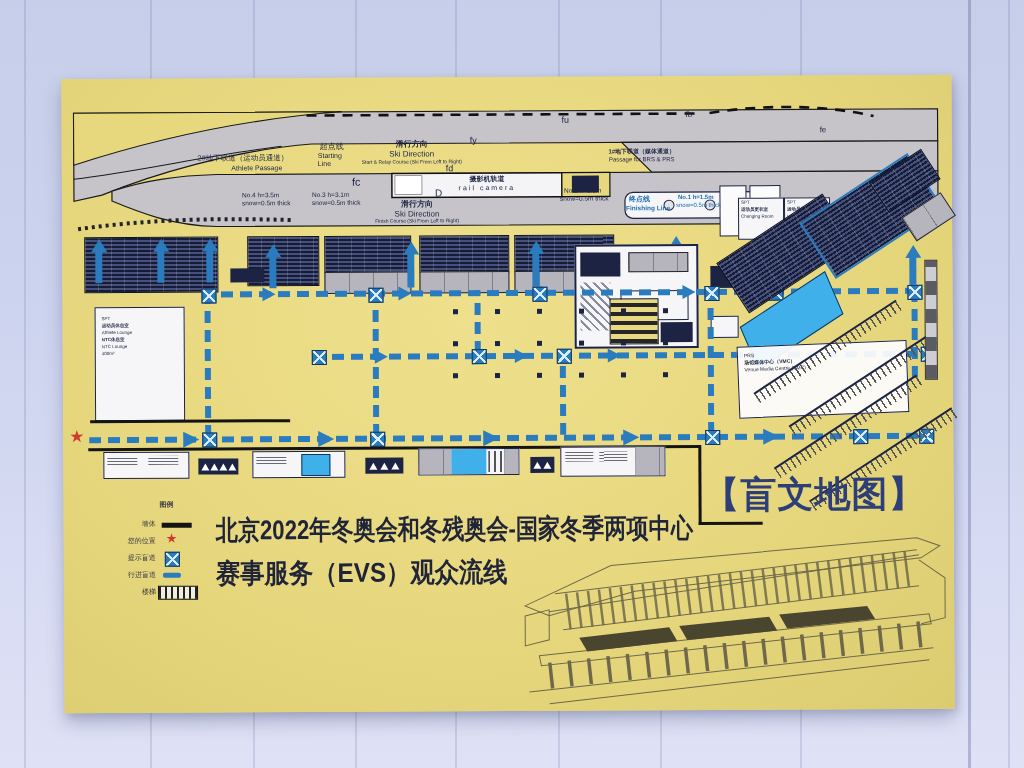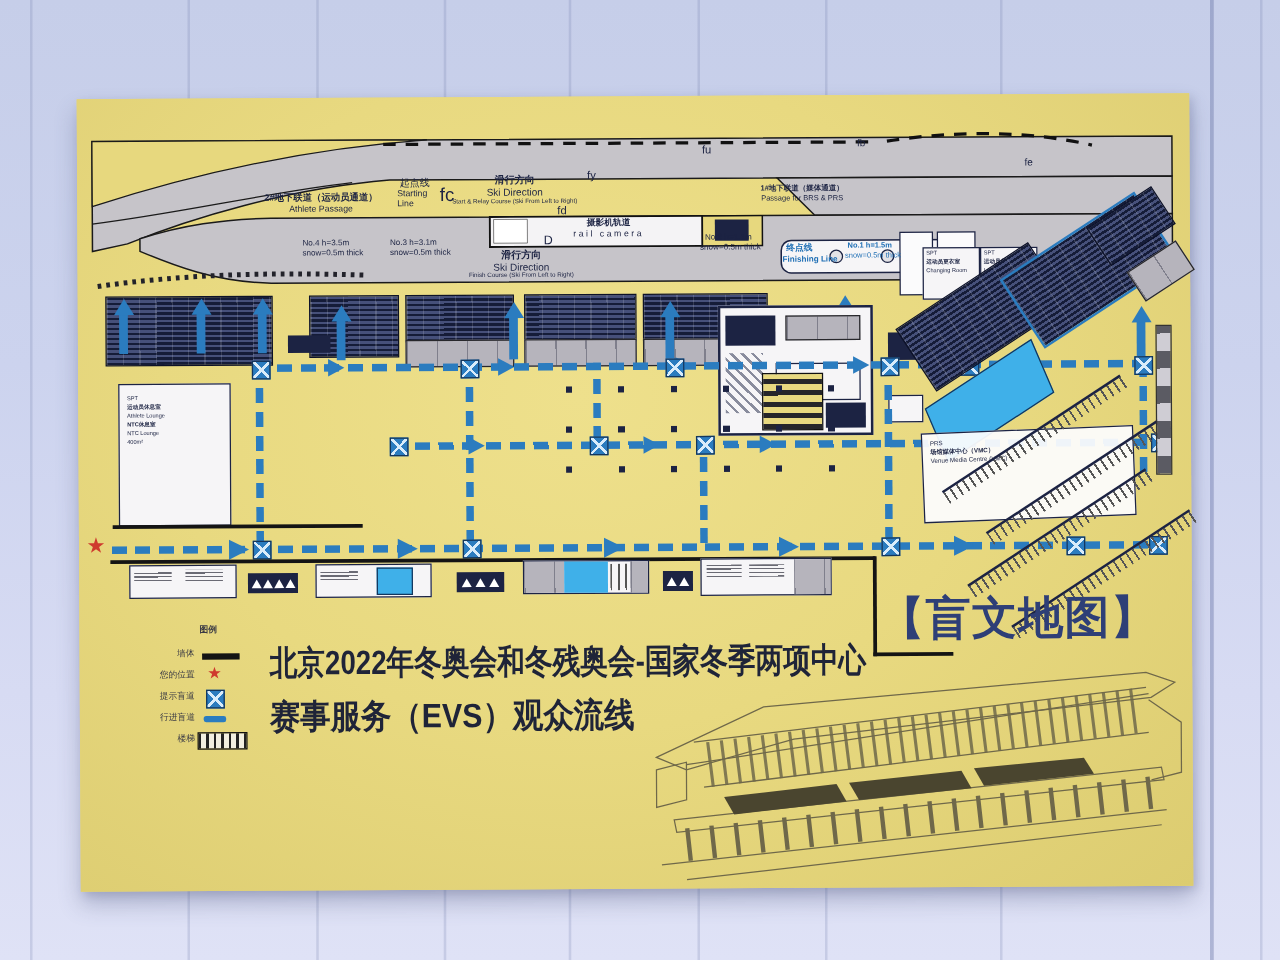--- a/index.html
+++ b/index.html
@@ -84,27 +84,27 @@
     <rect x="333" y="98" width="27" height="19" fill="#fff" stroke="#555" stroke-width=".6"></rect>
     <rect x="563" y="116" width="150" height="26" rx="8" fill="#f6f5f7" stroke="#1c2343" stroke-width="1.2"></rect>
     <circle cx="607" cy="129" r="5" fill="#e3e2e6" stroke="#1c2343" stroke-width="1"></circle>
     <circle cx="648" cy="129" r="5" fill="#e3e2e6" stroke="#1c2343" stroke-width="1"></circle>
     <rect x="658" y="110" width="26" height="50" fill="#fbfbfc" stroke="#1c2343" stroke-width="1"></rect>
     <rect x="688" y="110" width="30" height="50" fill="#fbfbfc" stroke="#1c2343" stroke-width="1"></rect>
   </svg>
 
   <span class="t" style="left:500px;top:38px;font-size:9px">fu</span>
   <span class="t" style="left:408px;top:58px;font-size:9px">fy</span>
-  <span class="t" style="left:290px;top:70px;font-size:15px">fc</span>
+  <span class="t" style="left:290px;top:98px;font-size:11px">fc</span>
   <span class="t" style="left:384px;top:86px;font-size:9px">fd</span>
   <span class="t" style="left:373px;top:110px;font-size:10px">D</span>
   <span class="t" style="left:624px;top:34px;font-size:8px">fb</span>
   <span class="t" style="left:758px;top:50px;font-size:8px">fe</span>
 
-  <span class="t ctr" style="left:130px;top:76px;width:130px;font-size:7.5px;font-weight:bold">2#地下联道（运动员通道）</span>
+  <span class="t ctr" style="left:116px;top:76px;width:130px;font-size:7.5px;font-weight:normal">2#地下联道（运动员通道）</span>
   <span class="t ctr" style="left:130px;top:86px;width:130px;font-size:7px">Athlete Passage</span>
 
   <span class="t" style="left:258px;top:64px;font-size:8px;font-weight:normal">起点线</span>
   <span class="t" style="left:256px;top:74px;font-size:7px;white-space:normal;width:34px;line-height:1.2">Starting Line</span>
 
   <span class="t ctr" style="left:300px;top:62px;width:100px;font-size:8px;font-weight:bold">滑行方向</span>
   <span class="t ctr" style="left:300px;top:72px;width:100px;font-size:8px">Ski Direction</span>
   <span class="t ctr" style="left:270px;top:82px;width:160px;font-size:5px">Start &amp; Relay Course (Ski From Left to Right)</span>
 
   <span class="t ctr" style="left:380px;top:98px;width:90px;font-size:7px;font-weight:bold">摄影机轨道</span>

